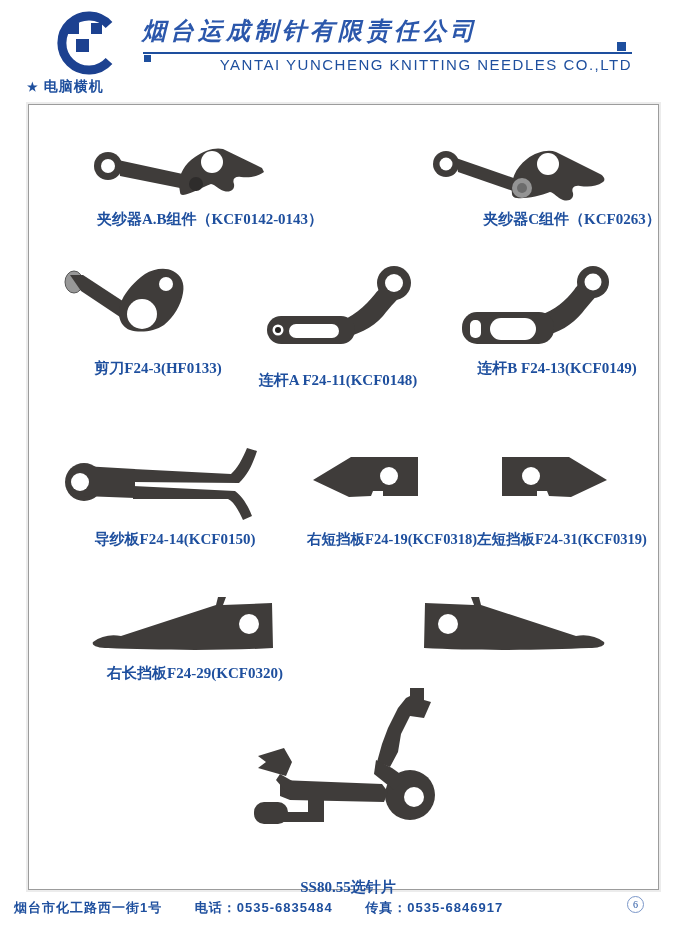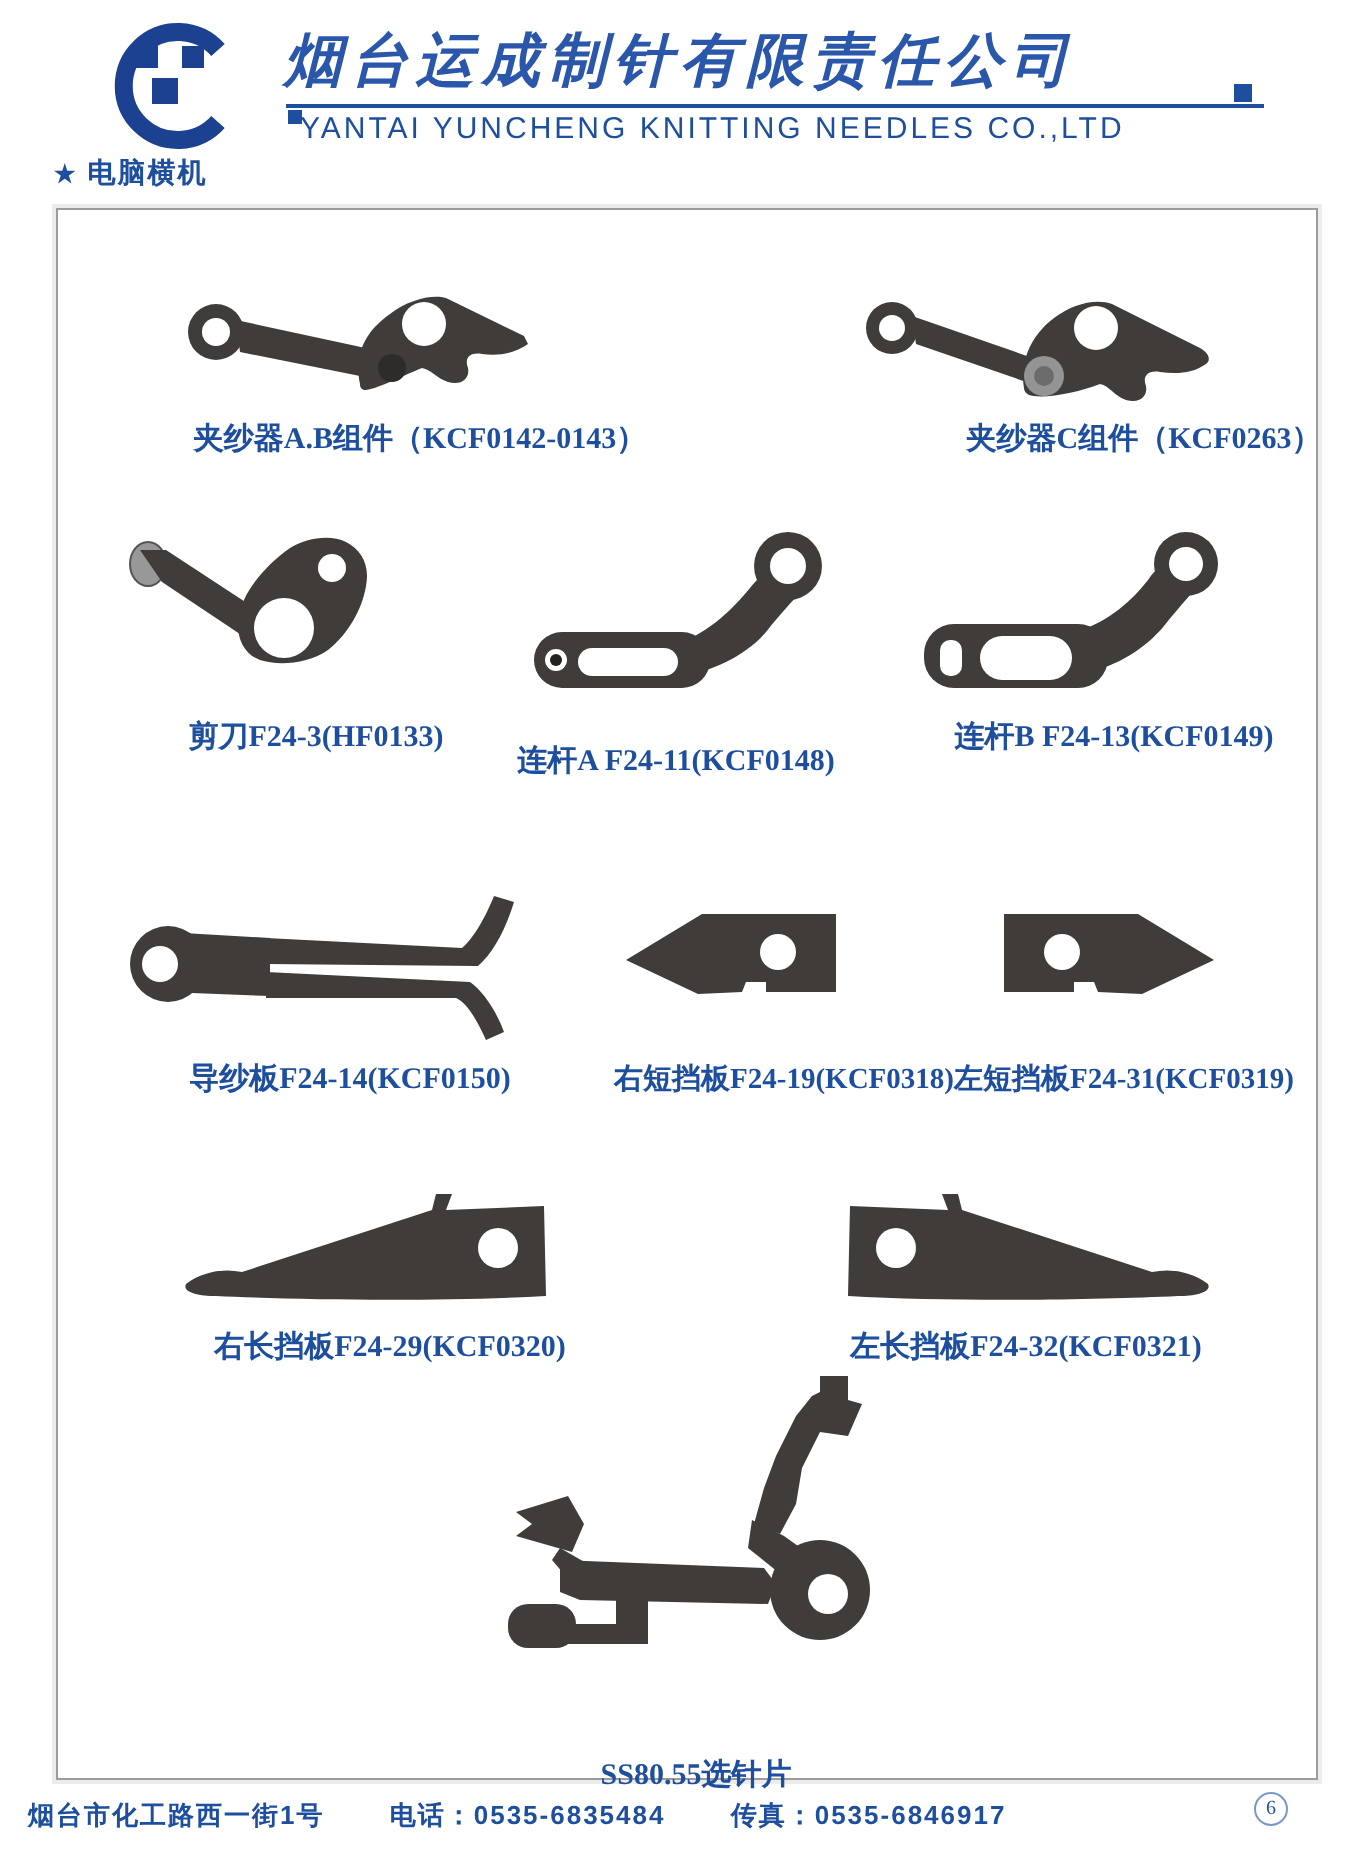--- a/index.html
+++ b/index.html
@@ -11,27 +11,27 @@
   html,body{margin:0;padding:0;background:#ffffff;}
   .page{
     position:relative;width:684px;height:925px;background:var(--paper);
     font-family:"Liberation Sans",sans-serif;overflow:hidden;
   }
   
   .logo{position:absolute;left:52px;top:8px;width:70px;height:70px;}
   .company-cn{
     position:absolute;left:142px;top:10px;width:420px;height:42px;
     font-family:"Liberation Serif",serif;font-style:italic;font-weight:bold;
-    font-size:29px;letter-spacing:4px;color:#2b57ab;white-space:nowrap;line-height:42px;
+    font-size:24px;letter-spacing:4px;color:#2b57ab;white-space:nowrap;line-height:42px;
   }
   .title-rule{position:absolute;left:143px;top:52px;width:489px;height:2px;background:var(--blue);}
   .rule-sq-left{position:absolute;left:144px;top:55px;width:7px;height:7px;background:var(--blue);}
   .rule-sq-right{position:absolute;left:617px;top:42px;width:9px;height:9px;background:var(--blue);}
   .company-en{
-    position:absolute;left:150px;top:56px;width:482px;text-align:left;
+    position:absolute;left:150px;top:56px;width:482px;text-align:right;
     font-size:15px;letter-spacing:1.5px;color:var(--blue);white-space:nowrap;
   }
   .section{
     position:absolute;left:27px;top:78px;color:var(--blue);
     font-weight:bold;font-size:14px;letter-spacing:1px;white-space:nowrap;
   }
   .section .star{font-size:12px;margin-right:5px;}
   
   .frame{
     position:absolute;left:28px;top:104px;width:629px;height:784px;
@@ -169,21 +169,20 @@
       <circle cx="159" cy="31" r="10" fill="#fff"></circle>
     </svg>
   </div>
   <div class="part" style="left:421px;top:593px;width:186px;height:64px;">
     <svg viewBox="0 0 186 64">
       <path d="M183,49 C175,43 165,41 155,43 L60,12 L58,4 L50,4 L53,12 L4,10 L3,55 C56,58 126,57 168,55 C177,55 185,53 183,49 Z" fill="var(--part)"></path>
       <circle cx="27" cy="31" r="10" fill="#fff"></circle>
     </svg>
   </div>
   <div class="plabel" style="left:195px;top:664px;">右长挡板F24-29(KCF0320)</div>
-  <div class="plabel" style="left:513px;top:664px;">左长挡板F24-32(KCF0321)</div>
 
   <div class="part" style="left:250px;top:688px;width:195px;height:140px;">
     <svg viewBox="0 0 195 140">
       <path d="M160,0 L174,0 L174,12 L181,14 L174,30 L160,28 L151,46 L148,64 L140,79 L127,74 L132,56 L138,40 L148,20 L156,10 L160,8 Z" fill="var(--part)"></path>
       <circle cx="160" cy="107" r="25" fill="var(--part)"></circle>
       <polygon points="126,72 142,80 156,90 144,102 124,86" fill="var(--part)"></polygon>
       <path d="M30,92 L132,96 L138,104 L134,114 L40,112 L30,108 Z" fill="var(--part)"></path>
       <polygon points="34,60 8,68 16,74 8,80 36,88 42,74" fill="var(--part)"></polygon>
       <polygon points="30,86 44,94 38,106 26,92" fill="var(--part)"></polygon>
       <rect x="4" y="114" width="34" height="22" rx="10" fill="var(--part)"></rect>

